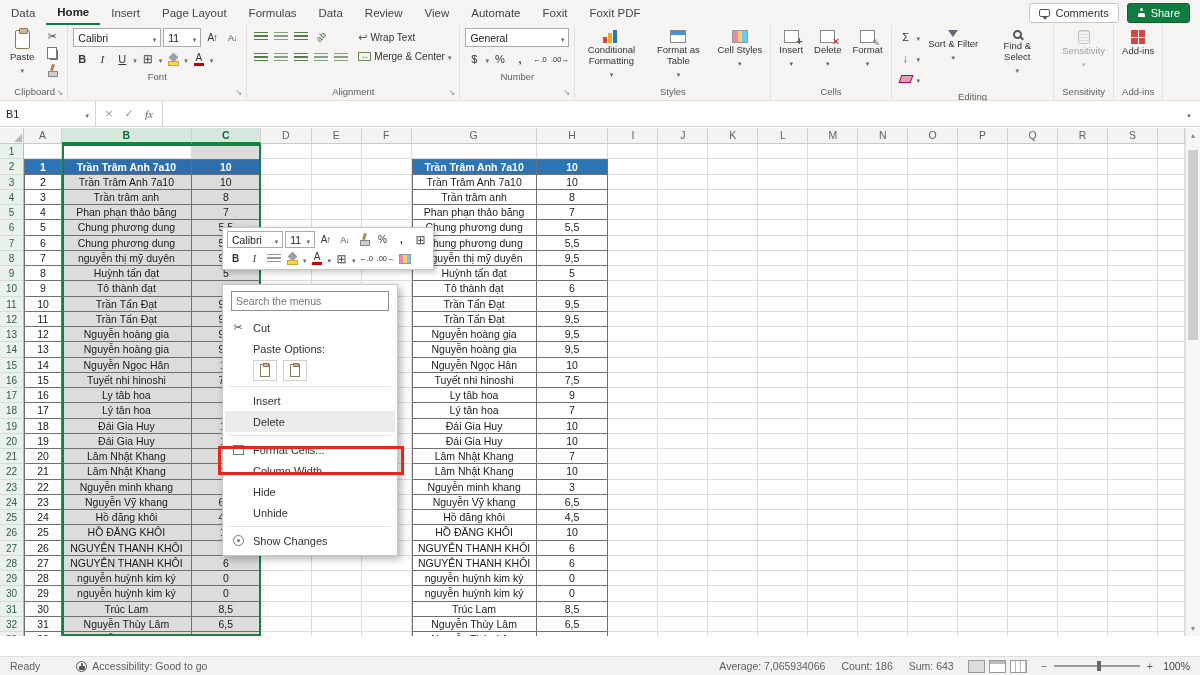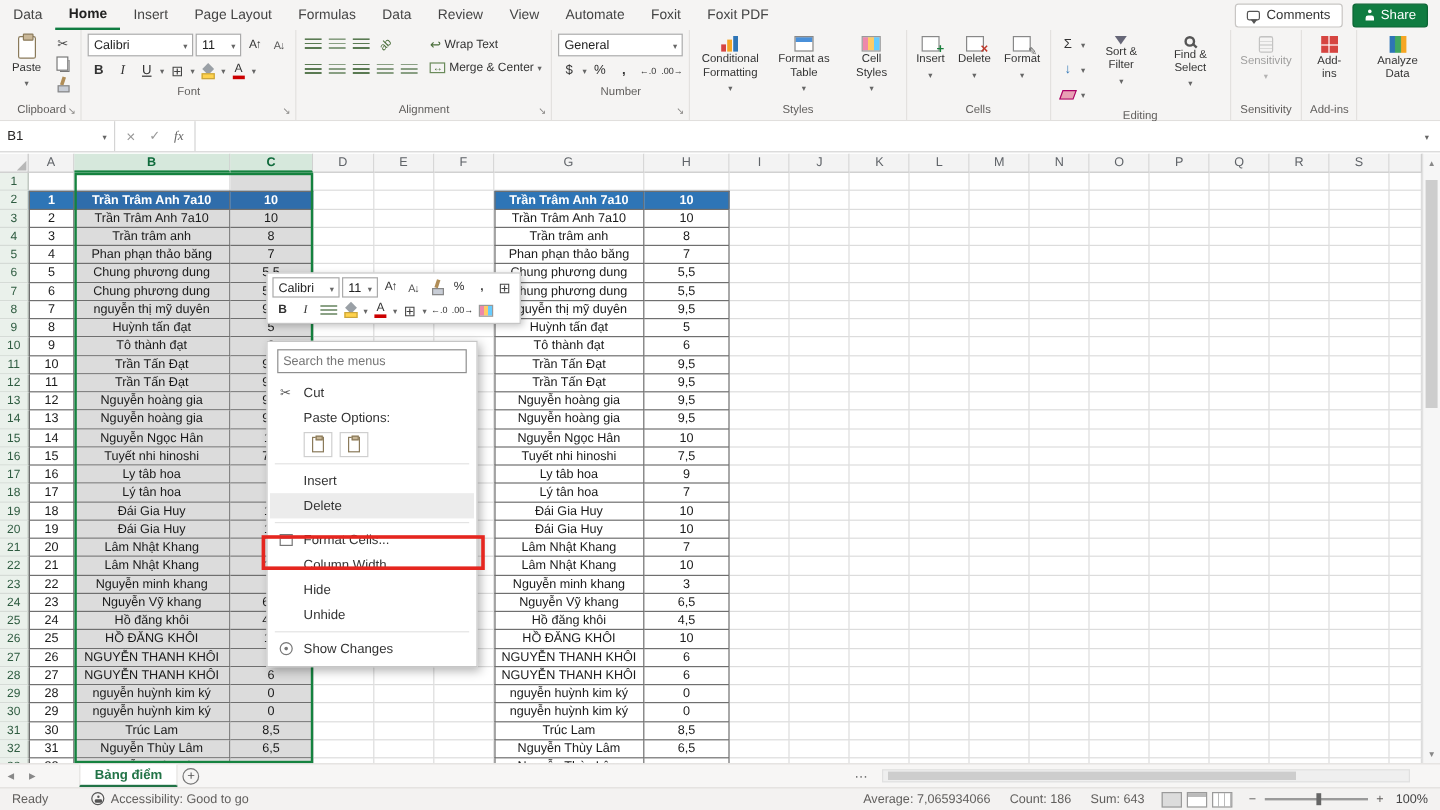--- a/index.html
+++ b/index.html
@@ -144,21 +144,21 @@
   .hthumb { position:absolute; left:4px; top:1px; width:340px; height:7px; background:#cdcdcd; }
   .sdots { position:absolute; left:712px; top:0; height:20px; display:flex; align-items:center; color:#777; letter-spacing:1px; }
   .sdots:before { content:"⋯"; }
 
   
   .statusbar { position:absolute; top:656px; left:0; width:1200px; height:19px; background:#f3f2f1; border-top:1px solid #e1dfdd; display:flex; align-items:center; font-size:10.5px; color:#605e5c; }
   .sb-left { display:flex; align-items:center; gap:16px; padding-left:10px; }
   .ic-acc { width:11px; height:11px; border:1px solid #555; border-radius:50%; position:relative; }
   .ic-acc:before { content:""; position:absolute; top:1.5px; left:3.5px; width:2.5px; height:2.5px; background:#555; border-radius:50%; }
   .ic-acc:after { content:""; position:absolute; bottom:1px; left:2px; width:5.5px; height:3.5px; background:#555; border-radius:1px; }
-  .accgrp { display:flex; gap:5px;padding-left:20px; }
+  .accgrp { display:flex; align-items:center; gap:5px;padding-left:20px; }
   .sb-right { margin-left:auto; display:flex; align-items:center; gap:14px; padding-right:10px; }
   .aggs { display:flex; gap:16px; }
   .vicons { display:flex; gap:4px; }
   .vicon { width:17px; height:13px; border:1px solid #9a9a9a; background:#fff; }
   .vicon.sel { background:#dcdcdc; }
   .vicon.v2 { background:linear-gradient(#bbb 0 3px,#fff 3px); }
   .vicon.v3 { background:repeating-linear-gradient(90deg,#fff 0 4px,#bbb 4px 5px); }
   .zoomer { display:flex; align-items:center; gap:7px; }
   .zmin:before { content:"−"; } .zpl:before { content:"+"; }
   .zoomtrack { width:86px; height:2px; background:#9a9a9a; position:relative; }
@@ -441,29 +441,20 @@
     <div class="grp">
       <div class="grp-body">
         <div class="bigbtn">
           <span class="ic-addins"></span>
           <span class="lbl">Add-ins</span>
         </div>
       </div>
       <div class="grp-label">Add-ins</div>
     </div>
 
-    <div class="grp" style="border-right:none">
-      <div class="grp-body">
-        <div class="bigbtn">
-          <span class="ic-analyze"></span>
-          <span class="lbl">Analyze Data</span>
-        </div>
-      </div>
-      <div class="grp-label"></div>
-    </div>
   </div>
 
   <div class="fbar">
     <div class="namebox">
       <span>B1</span>
       <span class="car"></span>
     </div>
     <div class="fx-icons">
       <span class="x-close"></span>
       <span class="x-check"></span>
@@ -1262,34 +1253,20 @@
       </div>
     <div class="selborder"></div>
   </div>
 
   <div class="vscroll">
     <div class="vs-up"></div>
     <div class="vs-thumb"></div>
     <div class="vs-down"></div>
   </div>
 
-  <div class="sheetbar">
-    <div class="snav l"></div>
-    <div class="snav r"></div>
-    <div class="stabs" id="sheet-tabs">
-        <div class="stab active">Bảng điểm</div>
-      </div>
-    <div class="addsheet">
-        <i></i>
-      </div>
-    <div class="sdots"></div>
-    <div class="htrack">
-        <div class="hthumb"></div>
-      </div>
-  </div>
 
   <div class="statusbar">
     <div class="sb-left">
       <span>Ready</span>
       <span class="accgrp">
         <span class="ic-acc"></span>
         <span>Accessibility: Good to go</span>
       </span>
     </div>
     <div class="sb-right">

